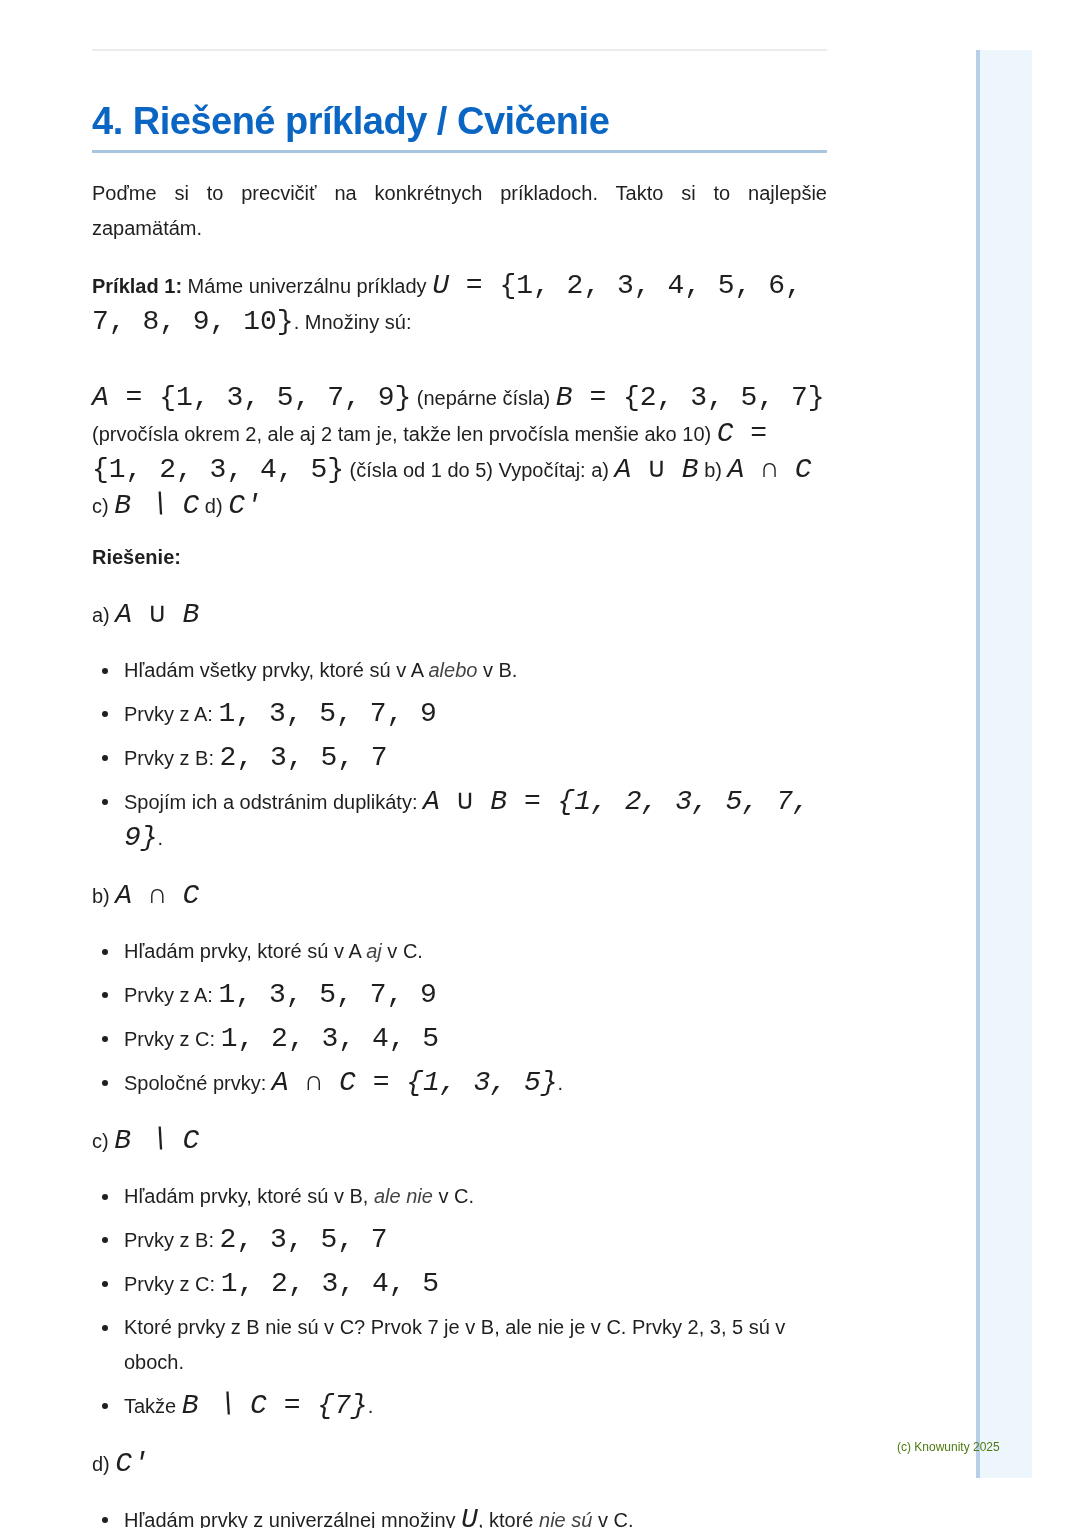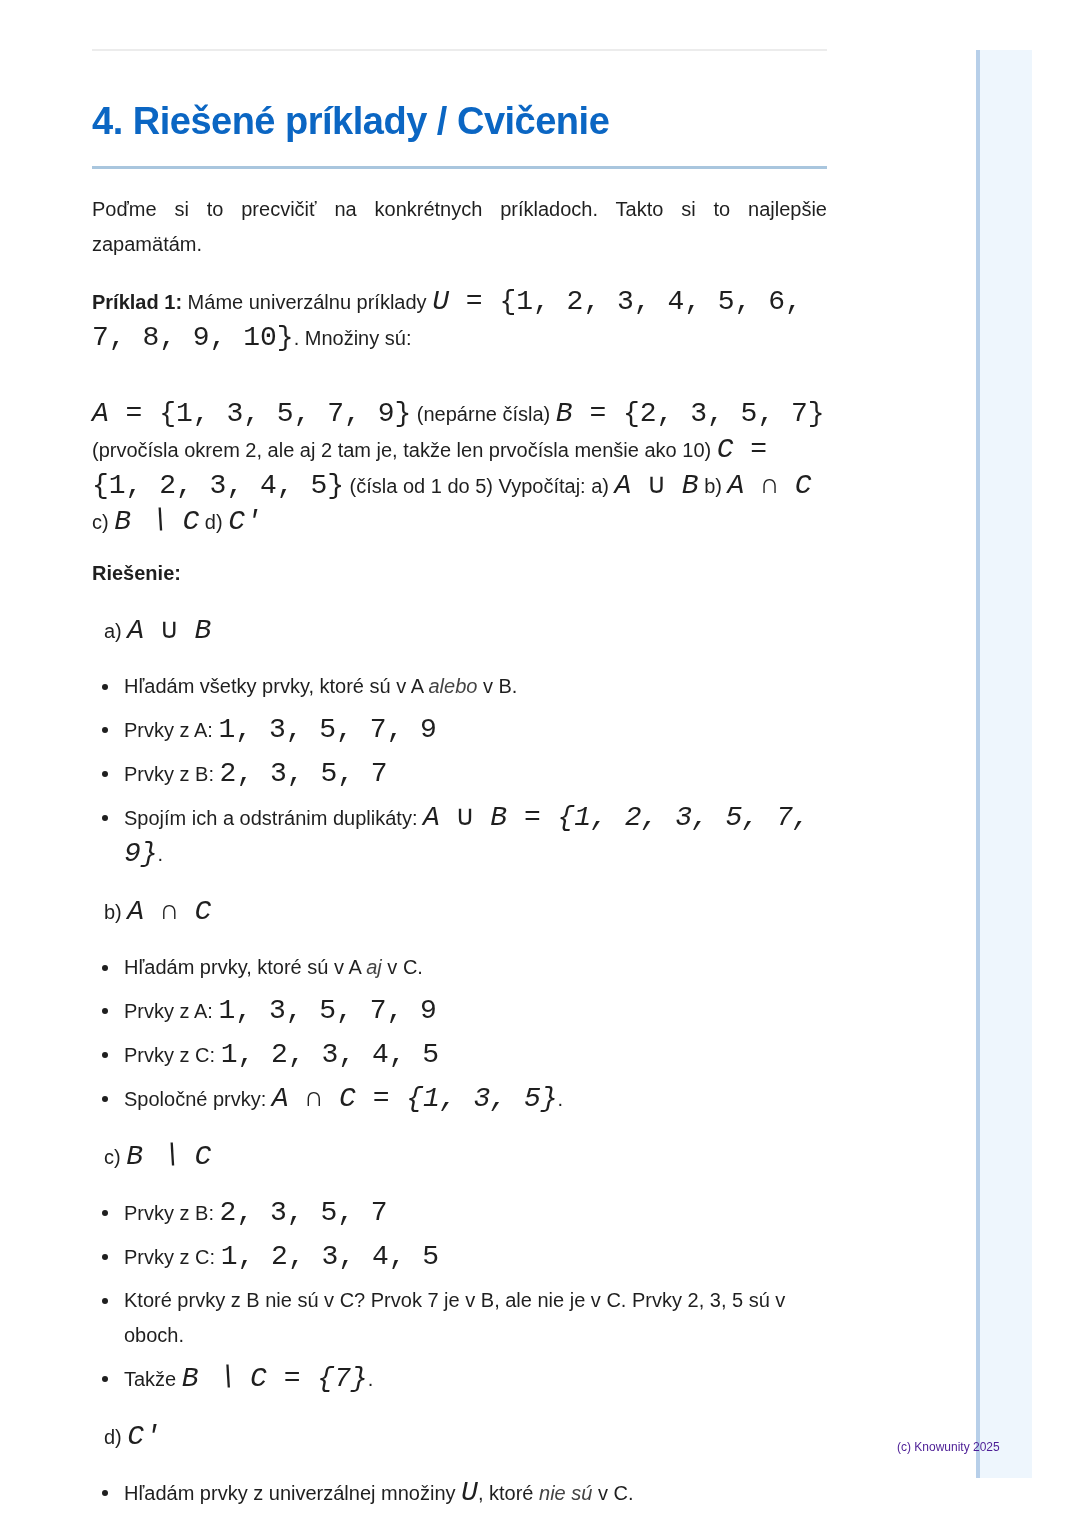--- a/index.html
+++ b/index.html
@@ -10,31 +10,31 @@
     }
     .top-rule {
       position: absolute; left: 92px; top: 49px; width: 735px; height: 2px;
       background: #ececec;
     }
     .content {
       position: absolute; left: 92px; top: 96px; width: 735px;
       font-size: 20px; line-height: 35px;
     }
     h1.title {
-      margin: 0; padding: 0 0 20px 0;
+      margin: 0; padding: 0 0 4px 0;
       font-size: 38px; line-height: 50px; font-weight: bold;
       color: #0b66c3; letter-spacing: -0.5px;
       border-bottom: 3px solid #a9c6de;
     }
     p { margin: 0; }
     .intro { margin-top: 23px; text-align: justify; text-align-last: left; word-spacing: 4px; }
     .ex1 { margin-top: 22px; }
     .sets { margin-top: 40px; }
     .solution { margin-top: 16px; font-weight: bold; }
-    .part-heading { margin-top: 22px; margin-left: 12px; }
+    .part-heading { margin-top: 22px; }
     .math {
       font-family: Liberation Mono, monospace;
       font-size: 28px;
     }
     .math i { font-style: italic; }
     ul.bullets {
       margin: 20px 0 0 0; padding: 0; list-style: none;
     }
     ul.bullets li {
       position: relative; padding-left: 32px; margin-bottom: 8px;
@@ -43,21 +43,21 @@
       content: ""; position: absolute; left: 10px; top: 15px;
       width: 6px; height: 6px; border-radius: 50%; background: #1f1f1f;
     }
     em.emph { font-style: italic; color: #444; }
     .side-panel {
       position: absolute; left: 976px; top: 50px; width: 56px; height: 1428px;
       background: #eef6fd; border-left: 4px solid #b7cfe9; box-sizing: border-box;
     }
     .footer {
       position: absolute; left: 897px; top: 1440px;
-      font-size: 12px; color: #4c1d95;
+      font-size: 12px; color: #4d7c0f;
     }
   </style>
 </head>
 <body>
 
 <div class="top-rule"></div>
 
 <div class="content">
   <h1 class="title">4. Riešené príklady / Cvičenie</h1>
 
@@ -84,20 +84,21 @@
   <p class="part-heading"><span>b) </span><i class="math">A ∩ C</i></p>
   <ul class="bullets">
     <li><span>Hľadám prvky, ktoré sú v A </span><em class="emph">aj</em><span> v C.</span></li>
     <li><span>Prvky z A: </span><span class="math">1, 3, 5, 7, 9</span></li>
     <li><span>Prvky z C: </span><span class="math">1, 2, 3, 4, 5</span></li>
     <li><span>Spoločné prvky: </span><i class="math">A ∩ C = {1, 3, 5}</i><span>.</span></li>
   </ul>
 
   <p class="part-heading"><span>c) </span><i class="math">B ∖ C</i></p>
   <ul class="bullets">
+    <li><span>Hľadám prvky, ktoré sú v B, </span><em class="emph">ale nie</em><span> v C.</span></li>
     <li><span>Prvky z B: </span><span class="math">2, 3, 5, 7</span></li>
     <li><span>Prvky z C: </span><span class="math">1, 2, 3, 4, 5</span></li>
     <li><span>Ktoré prvky z B nie sú v C? Prvok 7 je v B, ale nie je v C. Prvky 2, 3, 5 sú v oboch.</span></li>
     <li><span>Takže </span><i class="math">B ∖ C = {7}</i><span>.</span></li>
   </ul>
 
   <p class="part-heading"><span>d) </span><i class="math">C′</i></p>
   <ul class="bullets">
     <li><span>Hľadám prvky z univerzálnej množiny </span><i class="math">U</i><span>, ktoré </span><em class="emph">nie sú</em><span> v C.</span></li>
   </ul>

